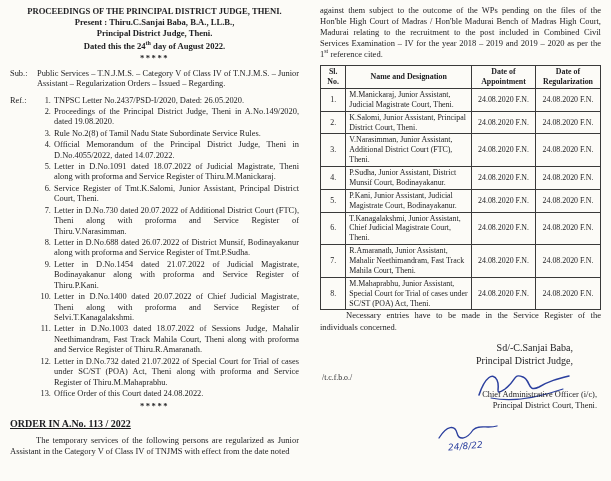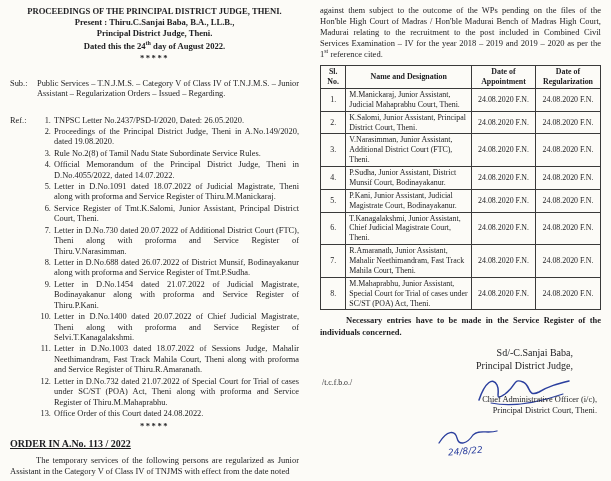--- a/index.html
+++ b/index.html
@@ -4,36 +4,36 @@
 <style>
   html,body{margin:0;padding:0;}
   body{width:611px;height:481px;background:#d8d7d3;font-family:"Liberation Serif",serif;}
   .page{width:611px;height:481px;background:#fcfbf7;color:#1d1d20;display:flex;overflow:hidden;position:relative;box-sizing:border-box;}
   .col{box-sizing:border-box;}
   .col-left{width:308px;padding:6px 9px 0 10px;}
   .col-right{width:303px;padding:5px 10px 0 12px;}
   .doc-head{font-size:8.6px;line-height:1.3;font-weight:bold;text-align:center;}
   .dated-line{margin-top:1px;}
   .stars{text-align:center;font-size:8.6px;letter-spacing:1.5px;margin:1px 0 2px;font-weight:bold;}
-  .labelled{display:flex;font-size:8.4px;line-height:1.24;margin-top:16px;}
+  .labelled{display:flex;font-size:8.4px;line-height:1.24;margin-top:6px;}
   .labelled .lab{width:27px;flex:0 0 27px;}
   .labelled .bodytxt{flex:1;text-align:justify;}
   ol.refs{margin:0;padding-left:16px;}
   ol.refs li{margin-bottom:1px;text-align:justify;padding-left:1px;}
   .order-head{font-size:10px;font-weight:bold;text-decoration:underline;margin:7px 0 6px 0;}
   .para{font-size:8.5px;line-height:1.3;text-align:justify;}
   .para.indent{text-indent:26px;}
   sup{font-size:6px;vertical-align:super;line-height:0;}
   table.reg{width:100%;border-collapse:collapse;font-size:7.9px;line-height:1.25;margin-top:5px;}
   table.reg th,table.reg td{border:1px solid #3a3a3a;padding:1px 3px;}
   table.reg th{font-weight:bold;text-align:center;vertical-align:middle;}
   td.c-sl{text-align:center;vertical-align:middle;width:20px;}
   td.c-name{vertical-align:top;width:134px;}
   td.c-date{text-align:center;vertical-align:middle;width:60px;}
-  .entries{margin-top:5px;font-weight:bold;}
+  .entries{}
   .sig-sd{font-size:10px;line-height:1.32;text-align:right;padding-right:28px;margin-top:8px;}
   .sig-area{position:relative;height:90px;margin-top:2px;}
   .tcfbo{position:absolute;left:2px;top:4px;font-size:7.8px;}
   .ink1{position:absolute;right:26px;top:-2px;}
   .cao{position:absolute;right:4px;top:20px;text-align:right;font-size:8.4px;line-height:1.32;}
   .ink2{position:absolute;right:96px;top:52px;}
   .hand-date{position:absolute;right:118px;top:72px;color:#2b3f9e;font-size:9px;font-style:italic;transform:rotate(-5deg);font-family:"DejaVu Sans",sans-serif;}
 </style>
 </head>
 <body>
@@ -89,21 +89,21 @@
         <tr>
           <th>Sl. No.</th>
           <th>Name and Designation</th>
           <th>Date of Appointment</th>
           <th>Date of Regularization</th>
         </tr>
       </thead>
       <tbody>
         <tr>
           <td class="c-sl">1.</td>
-          <td class="c-name">M.Manickaraj, Junior Assistant, Judicial Mahaprabhu Court, Theni.</td>
+          <td class="c-name">M.Manickaraj, Junior Assistant, Judicial Magistrate Court, Theni.</td>
           <td class="c-date">24.08.2020 F.N.</td>
           <td class="c-date">24.08.2020 F.N.</td>
         </tr>
         <tr>
           <td class="c-sl">2.</td>
           <td class="c-name">K.Salomi, Junior Assistant, Principal District Court, Theni.</td>
           <td class="c-date">24.08.2020 F.N.</td>
           <td class="c-date">24.08.2020 F.N.</td>
         </tr>
         <tr>

